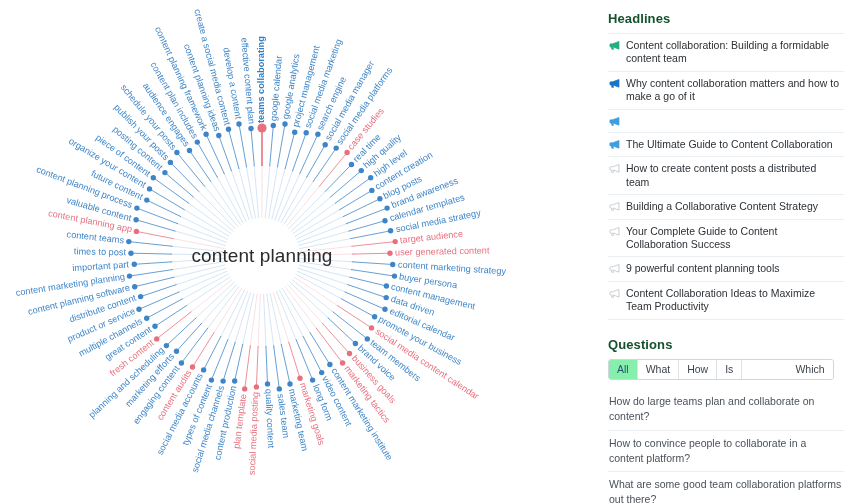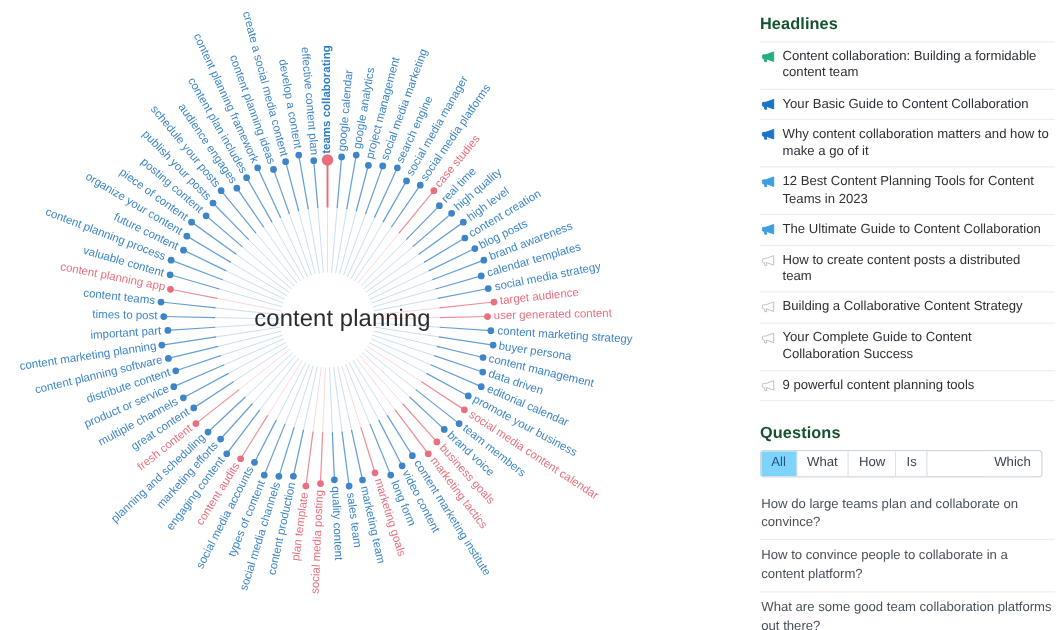--- a/index.html
+++ b/index.html
@@ -111,21 +111,21 @@
   .tab {
     font-size: 10.5px;
     padding: 4px 8px 4px 8px;
     color: #3c4450;
     border-right: 1px solid #dde2e8;
     background: #ffffff;
     line-height: 1.1;
   }
   .tab:last-child { border-right: none; margin-left: 45px; }
   .tab.active {
-    background: #7dd3fc;
+    background: #86efac;
     color: #26527a;
   }
   .q-item {
     font-size: 10.5px;
     line-height: 1.45;
     color: #4a5159;
     padding: 5px 2px 5px 1px;
     border-bottom: 1px solid #eceff1;
   }
   .q-item:first-of-type { border-top: 0; }
@@ -351,21 +351,21 @@
         <line x1="231.6" y1="171.3" x2="218.8" y2="135.5" stroke="#3d85c8" stroke-width="1" opacity="0.78"></line>
         <circle cx="218.8" cy="135.5" r="2.7" fill="#3d85c8"></circle>
         <line x1="239.0" y1="169.0" x2="228.5" y2="129.3" stroke="#3d85c8" stroke-width="1" opacity="0.78"></line>
         <circle cx="228.5" cy="129.3" r="2.7" fill="#3d85c8"></circle>
         <line x1="246.6" y1="167.3" x2="239.0" y2="124.0" stroke="#3d85c8" stroke-width="1" opacity="0.78"></line>
         <circle cx="239.0" cy="124.0" r="2.7" fill="#3d85c8"></circle>
         <line x1="254.3" y1="166.3" x2="251.0" y2="128.5" stroke="#3d85c8" stroke-width="1" opacity="0.78"></line>
         <circle cx="251.0" cy="128.5" r="2.7" fill="#3d85c8"></circle>
       </svg>
     <div id="center-term">
-      <span style="left: 274px; top: 256px;">content planning</span>
+      <span style="left: 262px; top: 256px;">content planning</span>
     </div>
     <div id="labels-layer">
         <div class="node-label red bold" style="left: 262px; top: 123px; transform: translate(0px, -50%) rotate(-90deg);">teams collaborating</div>
         <div class="node-label" style="left: 273.7px; top: 120.5px; transform: translate(0px, -50%) rotate(-85.07deg);">google calendar</div>
         <div class="node-label" style="left: 285.8px; top: 119.1px; transform: translate(0px, -50%) rotate(-80.14deg);">google analytics</div>
         <div class="node-label" style="left: 296px; top: 127.4px; transform: translate(0px, -50%) rotate(-75.21deg);">project management</div>
         <div class="node-label" style="left: 307.9px; top: 128px; transform: translate(0px, -50%) rotate(-70.27deg);">social media marketing</div>
         <div class="node-label" style="left: 320px; top: 129.7px; transform: translate(0px, -50%) rotate(-65.34deg);">search engine</div>
         <div class="node-label" style="left: 327.7px; top: 140.3px; transform: translate(0px, -50%) rotate(-60.41deg);">social media manager</div>
         <div class="node-label" style="left: 339.1px; top: 143.9px; transform: translate(0px, -50%) rotate(-55.48deg);">social media platforms</div>
@@ -445,33 +445,26 @@
           <div class="hl-item">
             <span class="hl-icon"><svg viewBox="0 0 16 16" width="11" height="11" aria-hidden="true">
                 <path d="M14.5 2.2 L5.2 5.6 L2.4 5.6 A1.1 1.1 0 0 0 1.3 6.7 L1.3 9.0 A1.1 1.1 0 0 0 2.4 10.1 L3.3 10.1 L4.2 13.6 L6.5 13.6 L5.7 10.1 L14.5 13.3 Z" fill="#22b07d" stroke="#22b07d" stroke-width="1.1" stroke-linejoin="round"></path>
               </svg></span>
             <span class="hl-text">Content collaboration: Building a formidable content team</span>
           </div>
           <div class="hl-item">
             <span class="hl-icon"><svg viewBox="0 0 16 16" width="11" height="11" aria-hidden="true">
                 <path d="M14.5 2.2 L5.2 5.6 L2.4 5.6 A1.1 1.1 0 0 0 1.3 6.7 L1.3 9.0 A1.1 1.1 0 0 0 2.4 10.1 L3.3 10.1 L4.2 13.6 L6.5 13.6 L5.7 10.1 L14.5 13.3 Z" fill="#1a73c8" stroke="#1a73c8" stroke-width="1.1" stroke-linejoin="round"></path>
               </svg></span>
-            <span class="hl-text">Your Basic Guide to Content Collaboration</span>
-          </div>
-          <div class="hl-item">
-            <span class="hl-icon"><svg viewBox="0 0 16 16" width="11" height="11" aria-hidden="true">
-                <path d="M14.5 2.2 L5.2 5.6 L2.4 5.6 A1.1 1.1 0 0 0 1.3 6.7 L1.3 9.0 A1.1 1.1 0 0 0 2.4 10.1 L3.3 10.1 L4.2 13.6 L6.5 13.6 L5.7 10.1 L14.5 13.3 Z" fill="#1a73c8" stroke="#1a73c8" stroke-width="1.1" stroke-linejoin="round"></path>
-              </svg></span>
             <span class="hl-text">Why content collaboration matters and how to make a go of it</span>
           </div>
           <div class="hl-item">
             <span class="hl-icon"><svg viewBox="0 0 16 16" width="11" height="11" aria-hidden="true">
                 <path d="M14.5 2.2 L5.2 5.6 L2.4 5.6 A1.1 1.1 0 0 0 1.3 6.7 L1.3 9.0 A1.1 1.1 0 0 0 2.4 10.1 L3.3 10.1 L4.2 13.6 L6.5 13.6 L5.7 10.1 L14.5 13.3 Z" fill="#3d9ee0" stroke="#3d9ee0" stroke-width="1.1" stroke-linejoin="round"></path>
               </svg></span>
-            <span class="hl-text">12 Best Content Planning Tools for Content Teams in 2023</span>
           </div>
           <div class="hl-item">
             <span class="hl-icon"><svg viewBox="0 0 16 16" width="11" height="11" aria-hidden="true">
                 <path d="M14.5 2.2 L5.2 5.6 L2.4 5.6 A1.1 1.1 0 0 0 1.3 6.7 L1.3 9.0 A1.1 1.1 0 0 0 2.4 10.1 L3.3 10.1 L4.2 13.6 L6.5 13.6 L5.7 10.1 L14.5 13.3 Z" fill="#3d9ee0" stroke="#3d9ee0" stroke-width="1.1" stroke-linejoin="round"></path>
               </svg></span>
             <span class="hl-text">The Ultimate Guide to Content Collaboration</span>
           </div>
           <div class="hl-item">
             <span class="hl-icon"><svg viewBox="0 0 16 16" width="11" height="11" aria-hidden="true">
                 <path d="M14.5 2.2 L5.2 5.6 L2.4 5.6 A1.1 1.1 0 0 0 1.3 6.7 L1.3 9.0 A1.1 1.1 0 0 0 2.4 10.1 L3.3 10.1 L4.2 13.6 L6.5 13.6 L5.7 10.1 L14.5 13.3 Z" fill="none" stroke="#b9c0c7" stroke-width="1.1" stroke-linejoin="round"></path>
@@ -488,34 +481,40 @@
             <span class="hl-icon"><svg viewBox="0 0 16 16" width="11" height="11" aria-hidden="true">
                 <path d="M14.5 2.2 L5.2 5.6 L2.4 5.6 A1.1 1.1 0 0 0 1.3 6.7 L1.3 9.0 A1.1 1.1 0 0 0 2.4 10.1 L3.3 10.1 L4.2 13.6 L6.5 13.6 L5.7 10.1 L14.5 13.3 Z" fill="none" stroke="#b9c0c7" stroke-width="1.1" stroke-linejoin="round"></path>
               </svg></span>
             <span class="hl-text">Your Complete Guide to Content Collaboration Success</span>
           </div>
           <div class="hl-item">
             <span class="hl-icon"><svg viewBox="0 0 16 16" width="11" height="11" aria-hidden="true">
                 <path d="M14.5 2.2 L5.2 5.6 L2.4 5.6 A1.1 1.1 0 0 0 1.3 6.7 L1.3 9.0 A1.1 1.1 0 0 0 2.4 10.1 L3.3 10.1 L4.2 13.6 L6.5 13.6 L5.7 10.1 L14.5 13.3 Z" fill="none" stroke="#b9c0c7" stroke-width="1.1" stroke-linejoin="round"></path>
               </svg></span>
             <span class="hl-text">9 powerful content planning tools</span>
+          </div>
+          <div class="hl-item">
+            <span class="hl-icon"><svg viewBox="0 0 16 16" width="11" height="11" aria-hidden="true">
+                <path d="M14.5 2.2 L5.2 5.6 L2.4 5.6 A1.1 1.1 0 0 0 1.3 6.7 L1.3 9.0 A1.1 1.1 0 0 0 2.4 10.1 L3.3 10.1 L4.2 13.6 L6.5 13.6 L5.7 10.1 L14.5 13.3 Z" fill="none" stroke="#b9c0c7" stroke-width="1.1" stroke-linejoin="round"></path>
+              </svg></span>
+            <span class="hl-text">Content Collaboration Ideas to Maximize Team Productivity</span>
           </div>
         </div>
     </div>
 
     <div id="questions-block">
       <div class="section-title">Questions</div>
       <div class="tabs" id="question-filters">
           <div class="tab active">All</div>
           <div class="tab">What</div>
           <div class="tab">How</div>
           <div class="tab">Is</div>
           <div class="tab">Which</div>
         </div>
       <div id="questions-list">
-          <div class="q-item">How do large teams plan and collaborate on convince?</div>
+          <div class="q-item">How do large teams plan and collaborate on content?</div>
           <div class="q-item">How to convince people to collaborate in a content platform?</div>
           <div class="q-item">What are some good team collaboration platforms out there?</div>
         </div>
     </div>
 
   </div>
 </div>
 
 </body></html>

